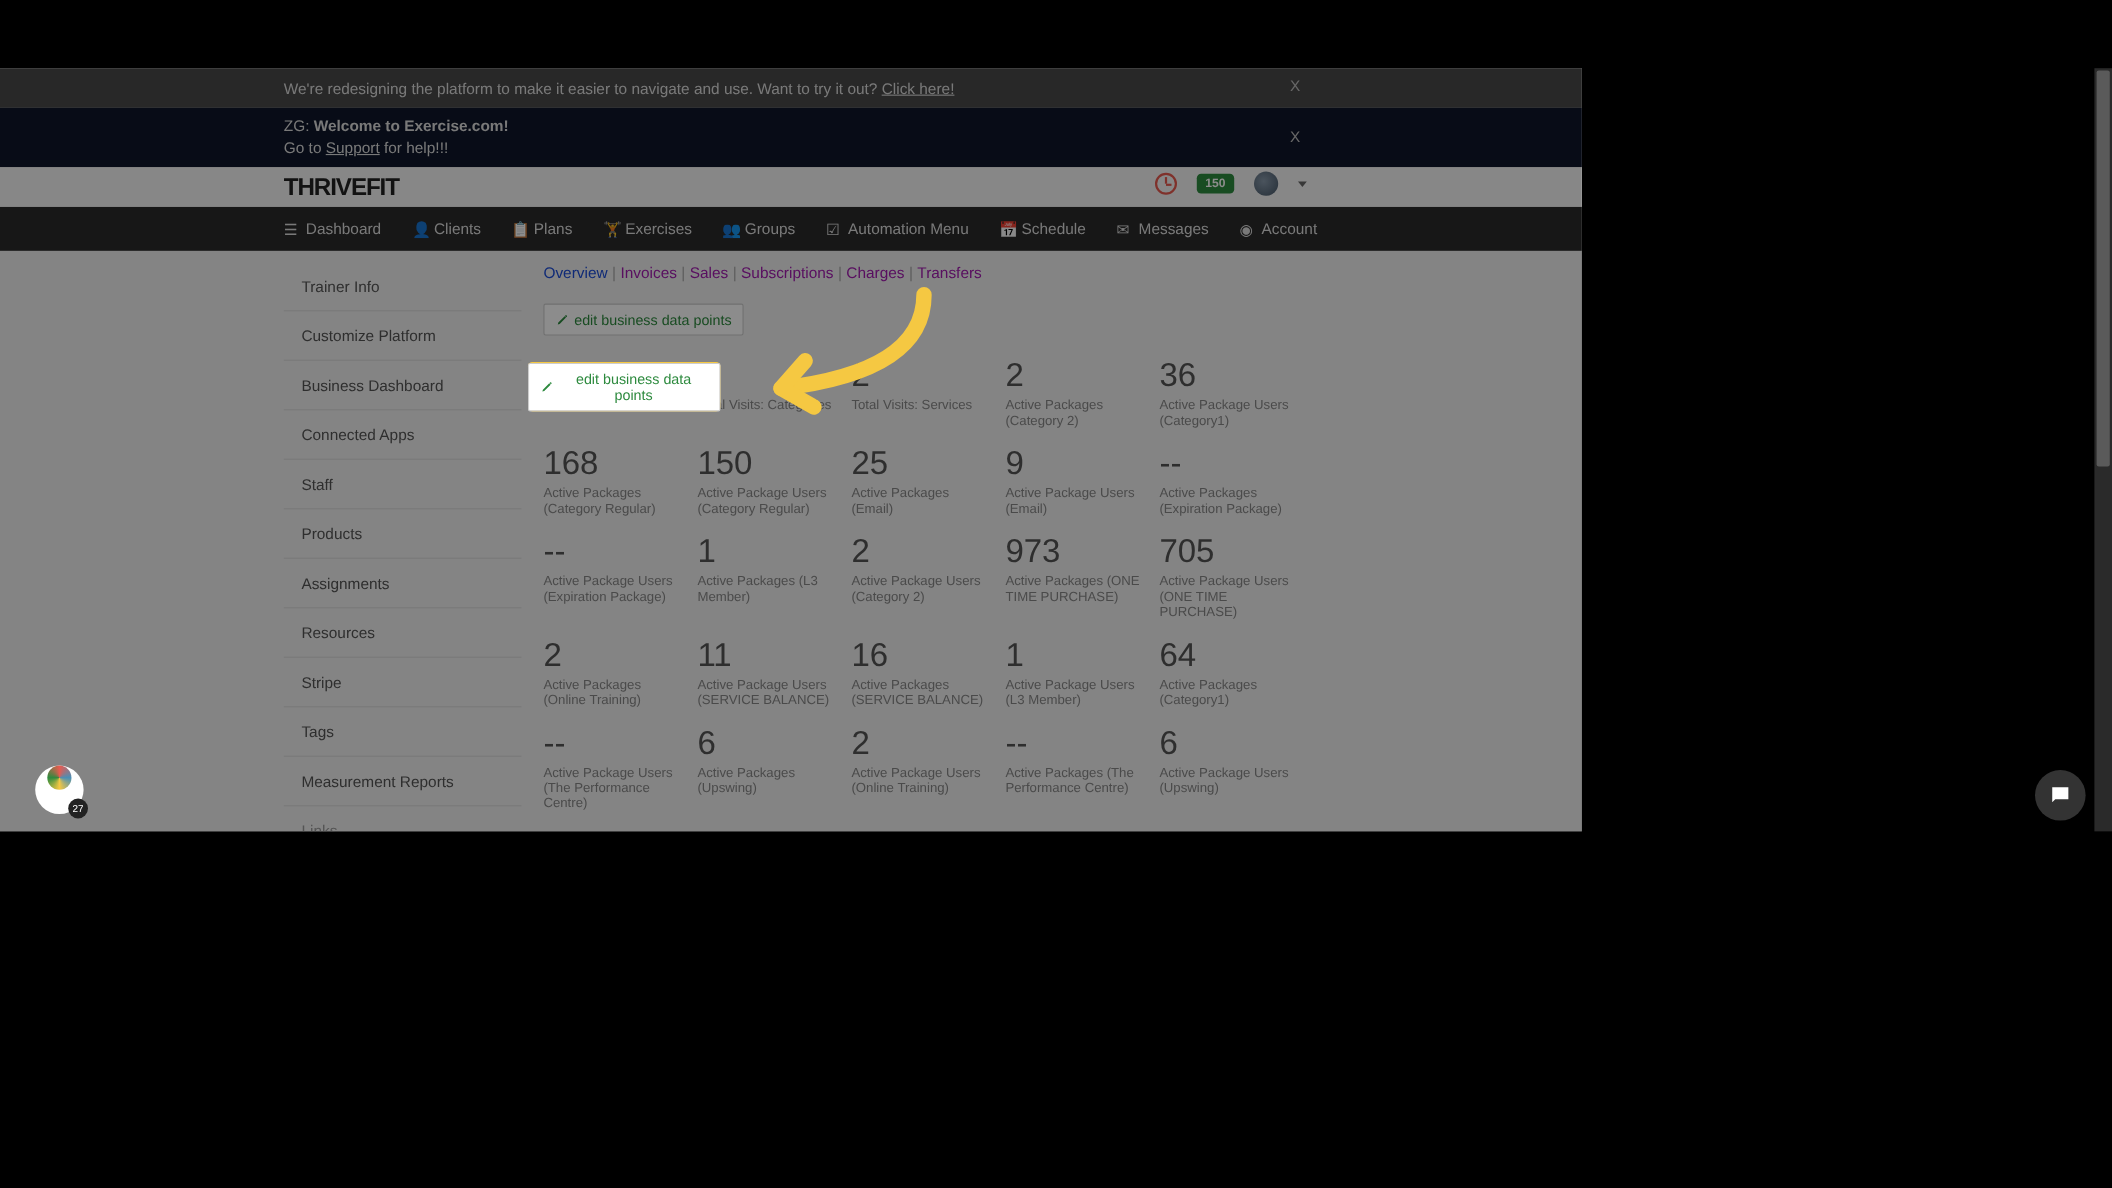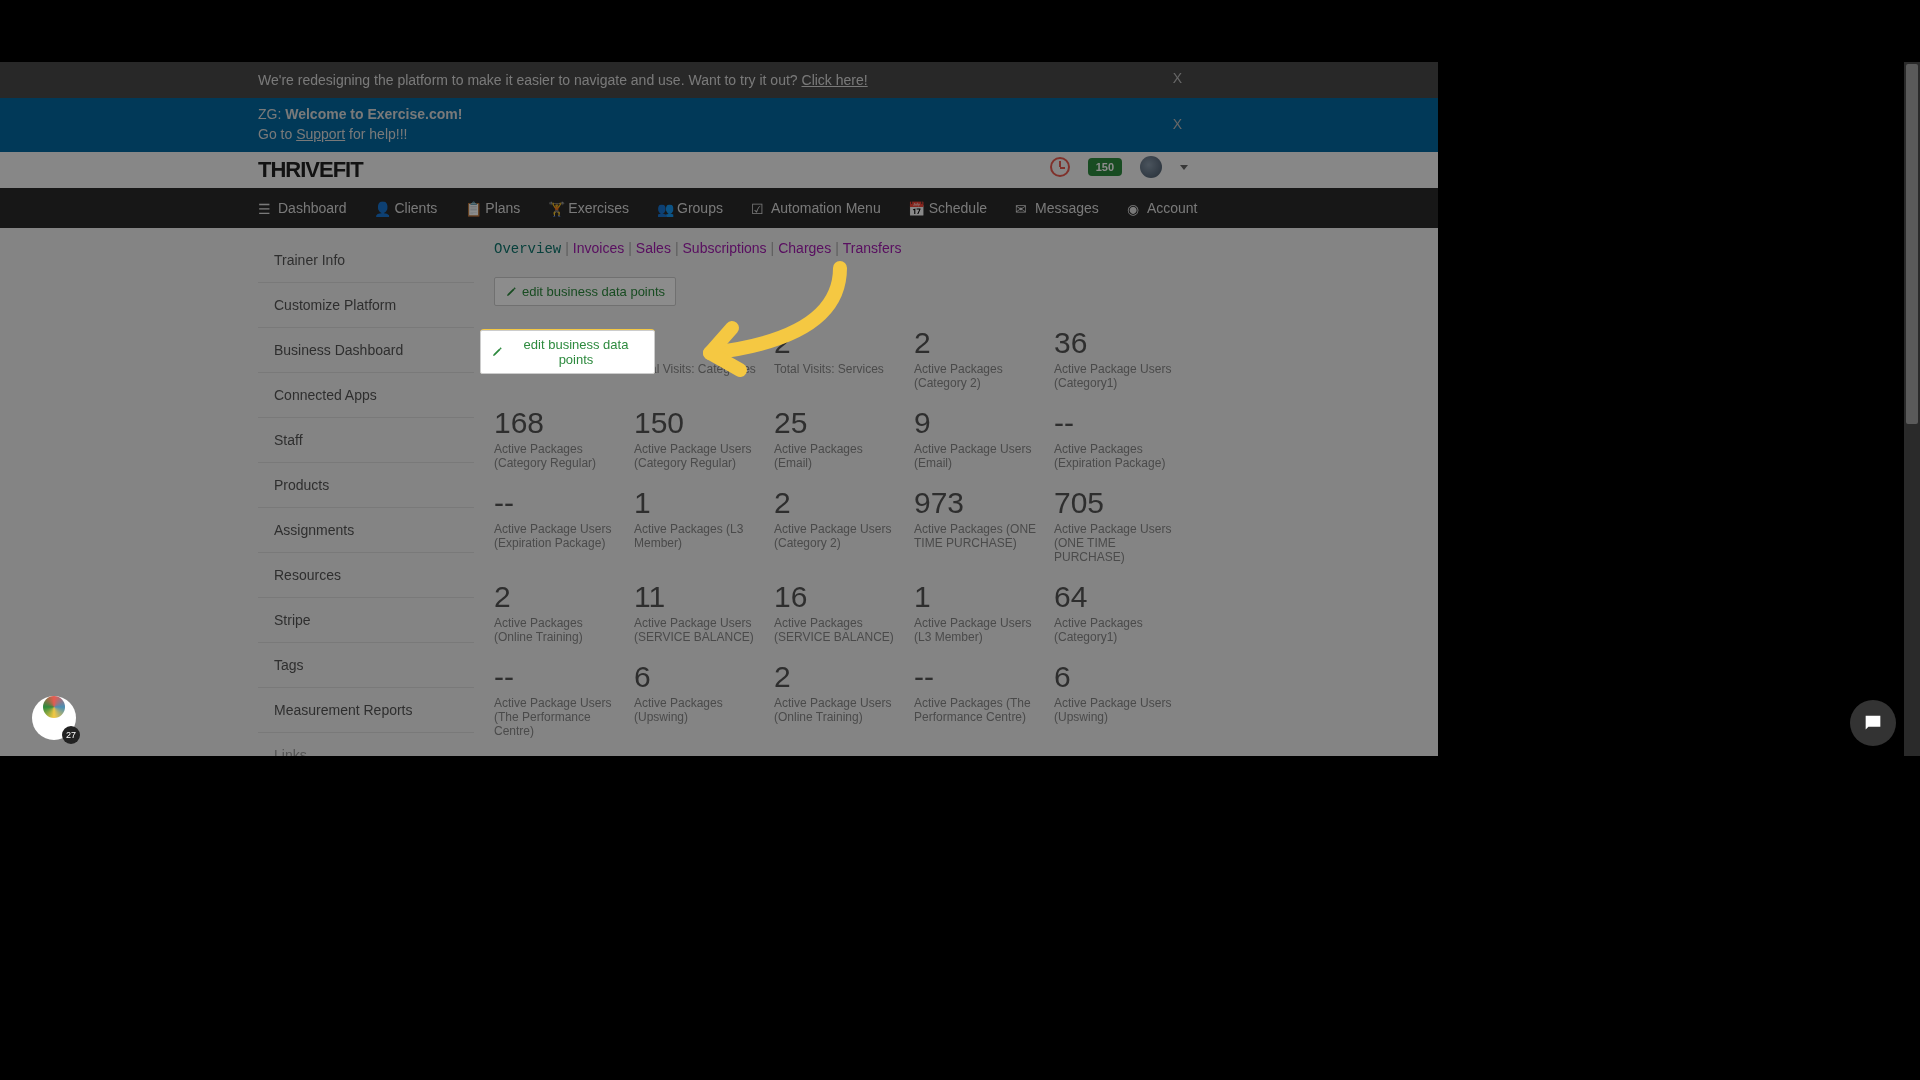--- a/index.html
+++ b/index.html
@@ -43,21 +43,21 @@
 }
 .banner a { color: #ddd; text-decoration: underline; cursor: pointer; }
 .banner .close-x {
   position: absolute;
   right: 256px;
   top: 8px;
   color: #bbb;
   cursor: pointer;
   font-size: 14px;
 }
-.banner2 { background: #0369a1; padding: 8px 0 10px 0; }
+.banner2 { background: #0f172a; padding: 8px 0 10px 0; }
 .banner2 .line1 { font-size: 14px; }
 .banner2 .line1 b { font-weight: bold; }
 .banner2 .line2 { font-size: 14px; margin-top: 4px; }
 
 
 .header {
   background: #f6f6f6;
   height: 36px;
   display: flex;
   align-items: center;
@@ -160,21 +160,21 @@
 }
 .sub-tabs {
   font-size: 14px;
   color: #888;
   margin-bottom: 20px;
 }
 .sub-tabs .tab {
   color: #a21caf;
   cursor: pointer;
 }
-.sub-tabs .active { color: #0f766e; font-family: Liberation Mono, monospace; }
+.sub-tabs .active { color: #1d4ed8; }
 .sub-tabs .sep { color: #aaa; margin: 0 4px; }
 
 .edit-btn {
   display: inline-flex;
   align-items: center;
   gap: 6px;
   border: 1px solid #ccc;
   background: #fff;
   padding: 6px 10px;
   font-size: 13px;

